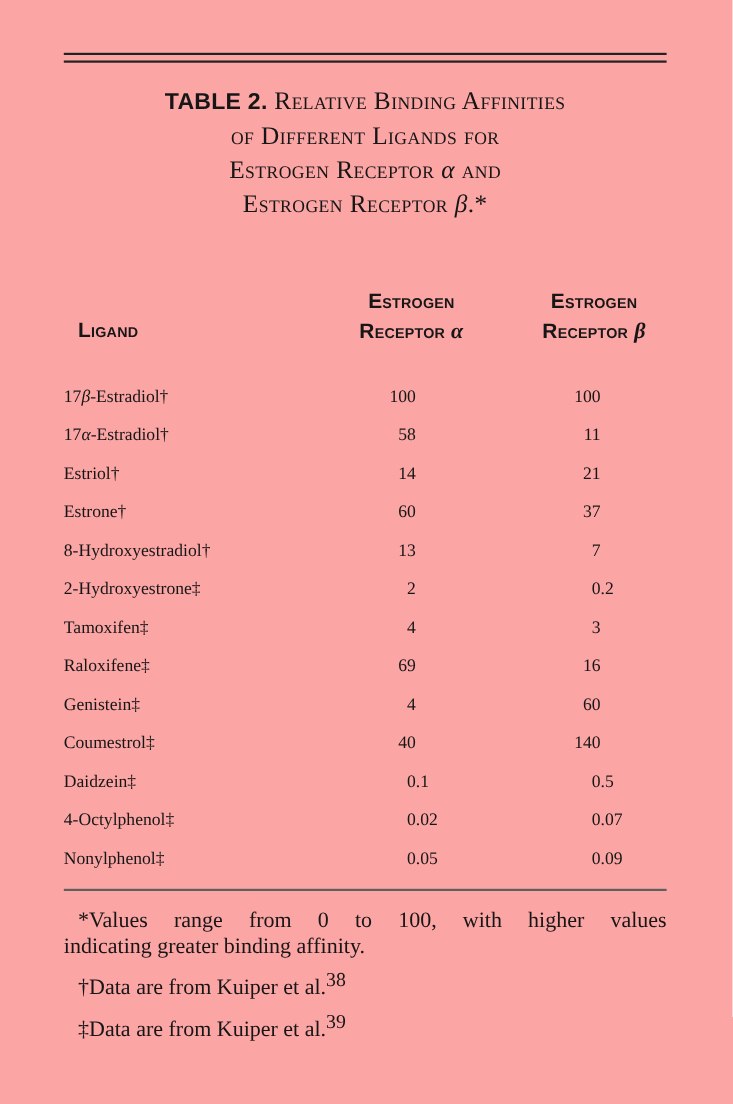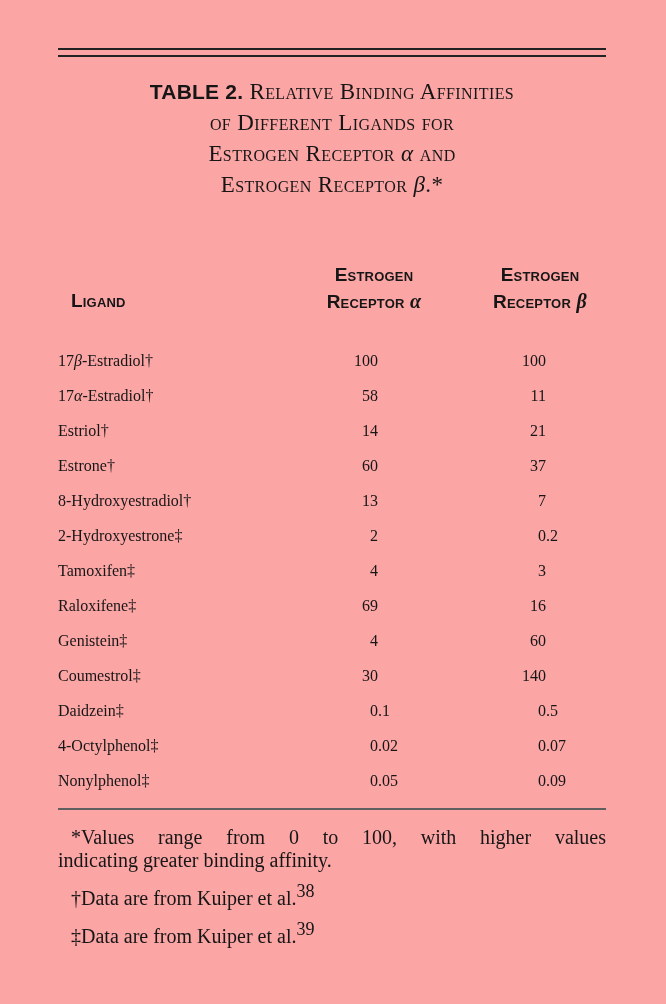--- a/index.html
+++ b/index.html
@@ -117,21 +117,21 @@
         <div class="c2"><span class="i">69</span><span class="f"></span></div>
         <div class="c3"><span class="i">16</span><span class="f"></span></div>
       </div>
       <div class="row">
         <div class="c1">Genistein‡</div>
         <div class="c2"><span class="i">4</span><span class="f"></span></div>
         <div class="c3"><span class="i">60</span><span class="f"></span></div>
       </div>
       <div class="row">
         <div class="c1">Coumestrol‡</div>
-        <div class="c2"><span class="i">30</span><span class="f"></span></div>
+        <div class="c2"><span class="i">40</span><span class="f"></span></div>
         <div class="c3"><span class="i">140</span><span class="f"></span></div>
       </div>
       <div class="row">
         <div class="c1">Daidzein‡</div>
         <div class="c2"><span class="i">0</span><span class="f">.1</span></div>
         <div class="c3"><span class="i">0</span><span class="f">.5</span></div>
       </div>
       <div class="row">
         <div class="c1">4-Octylphenol‡</div>
         <div class="c2"><span class="i">0</span><span class="f">.02</span></div>

